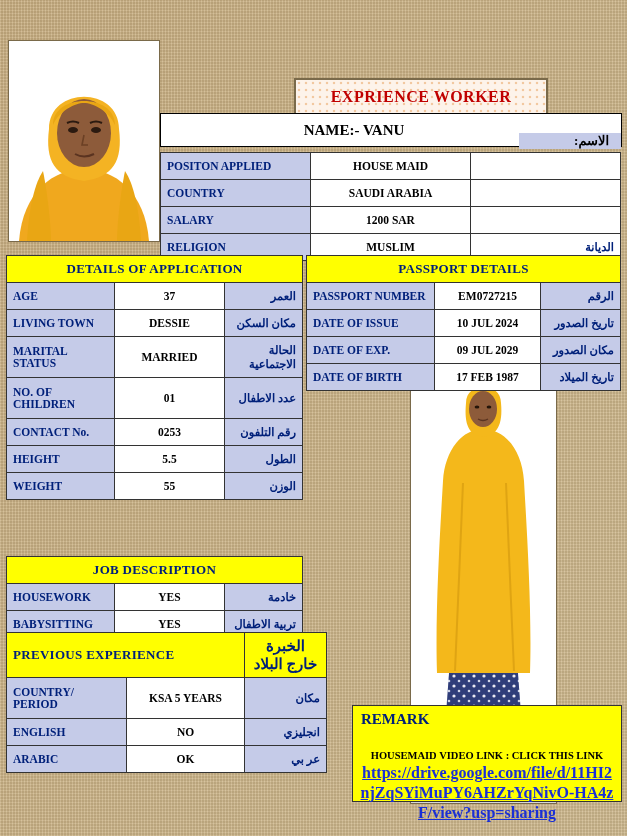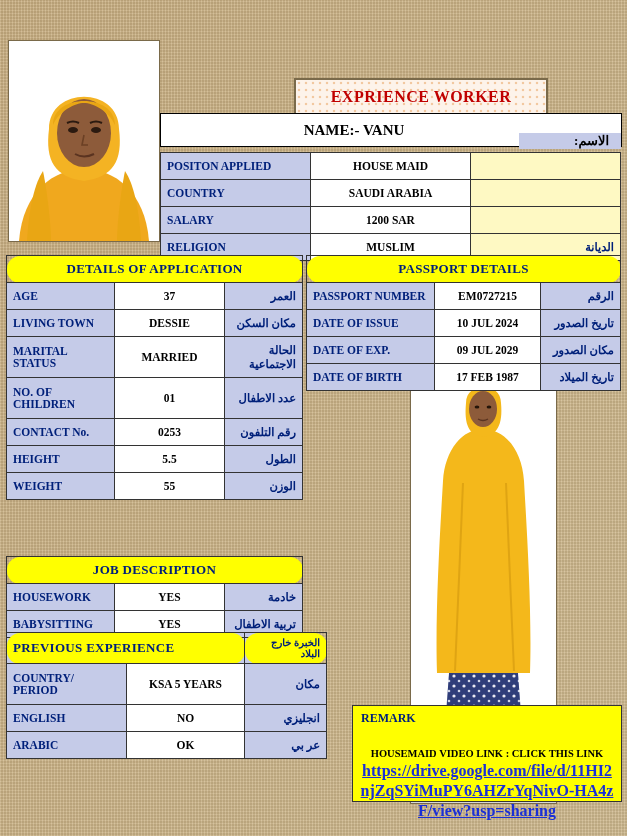--- a/index.html
+++ b/index.html
@@ -83,39 +83,39 @@
   }
   table.t td {
     border: 1px solid #333;
     padding: 4px 6px;
     vertical-align: middle;
     height: 18px;
   }
   .lbl { background:#c5cbe8; color:#00207a; font-weight:bold; }
   .val { background:#ffffff; color:#000; font-weight:bold; text-align:center; }
   .ar  { background:#c5cbe8; color:#00207a; font-weight:bold; text-align:right; direction:rtl; }
-  .ar-w { background:#fef9c3; color:#00207a; font-weight:bold; text-align:right; direction:rtl; }
-  .hdr-y { background:#ffff00; color:#00207a; font-weight:bold; text-align:center; font-size:13px; letter-spacing:.3px;border-radius:13px;}
+  .ar-w { background:#ffffff; color:#00207a; font-weight:bold; text-align:right; direction:rtl; }
+  .hdr-y { background:#ffff00; color:#00207a; font-weight:bold; text-align:center; font-size:13px; letter-spacing:.3px;}
 
   
   #tbl-top     { left:160px; top:152px; width:460px; }
   #tbl-details { left:6px;   top:255px; width:296px; }
   #tbl-passport{ left:306px; top:255px; width:314px;font-family:Liberation Serif, serif; }
   #tbl-job     { left:6px;   top:556px; width:296px; }
   #tbl-prev    { left:6px;   top:632px; width:320px; }
 
   
   #remark {
     position: absolute;
     left: 352px; top: 705px; width: 268px; height: 95px;
     border: 1px solid #333;
     background: #ffff00;
   }
   #remark .rk-title {
-    color:#00207a; font-weight:bold; font-size:12px;
+    color:#00207a; font-weight:bold; font-size:15px;
     padding: 5px 8px 0 8px;
   }
   #remark .rk-sep { height: 22px; }
   #remark .rk-line {
     color:#000; font-weight:bold; font-size:10.5px;
     text-align:center; padding:0 6px;
   }
   #remark .rk-link {
     color:#1a2fd6; font-weight:bold; font-size:16px;
     text-align:center; padding:2px 6px 0 6px;
@@ -335,21 +335,21 @@
 
   <table class="t" id="tbl-prev">
     <colgroup>
         <col style="width:120px">
         <col style="width:118px">
         <col style="width:82px">
       </colgroup>
     <tbody>
       <tr>
         <td class="hdr-y" colspan="2" style="text-align:left">PREVIOUS EXPERIENCE</td>
-        <td class="hdr-y" style="text-align:right;direction:rtl;font-size:10px">الخبرة خارج البلاد</td>
+        <td class="hdr-y" style="text-align:center;direction:rtl;font-size:15px">الخبرة خارج البلاد</td>
       </tr>
       <tr>
         <td class="lbl" style="height:32px">COUNTRY/ PERIOD</td>
         <td class="val">KSA 5 YEARS</td>
         <td class="ar">مكان</td>
       </tr>
       <tr>
         <td class="lbl">ENGLISH</td>
         <td class="val">NO</td>
         <td class="ar">انجليزي</td>

